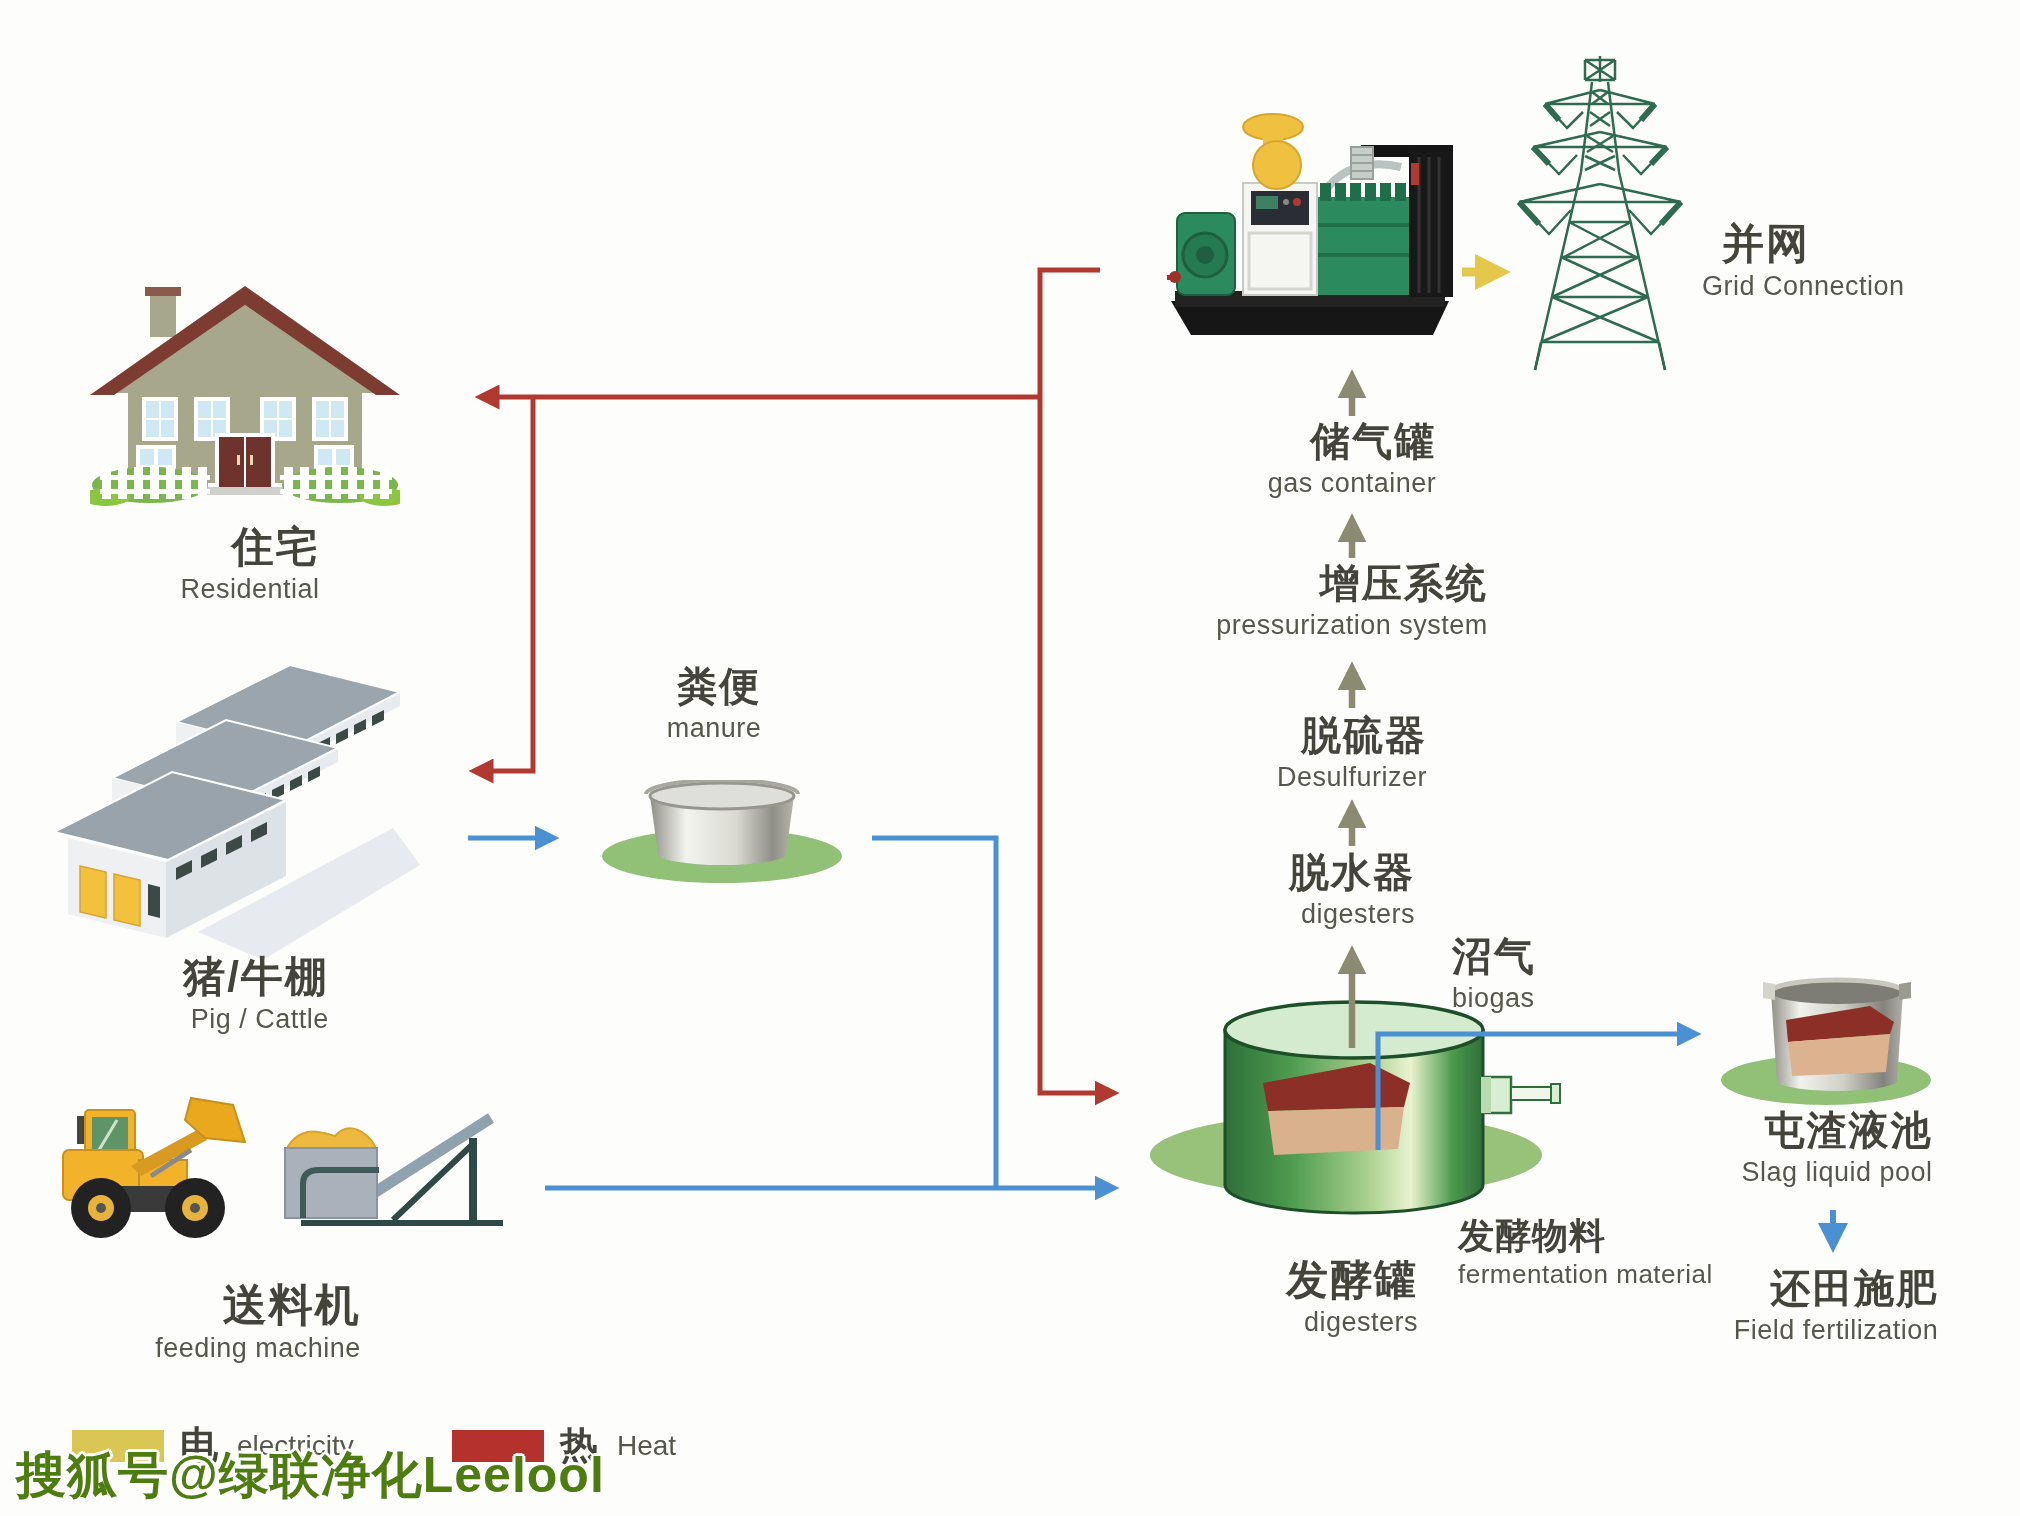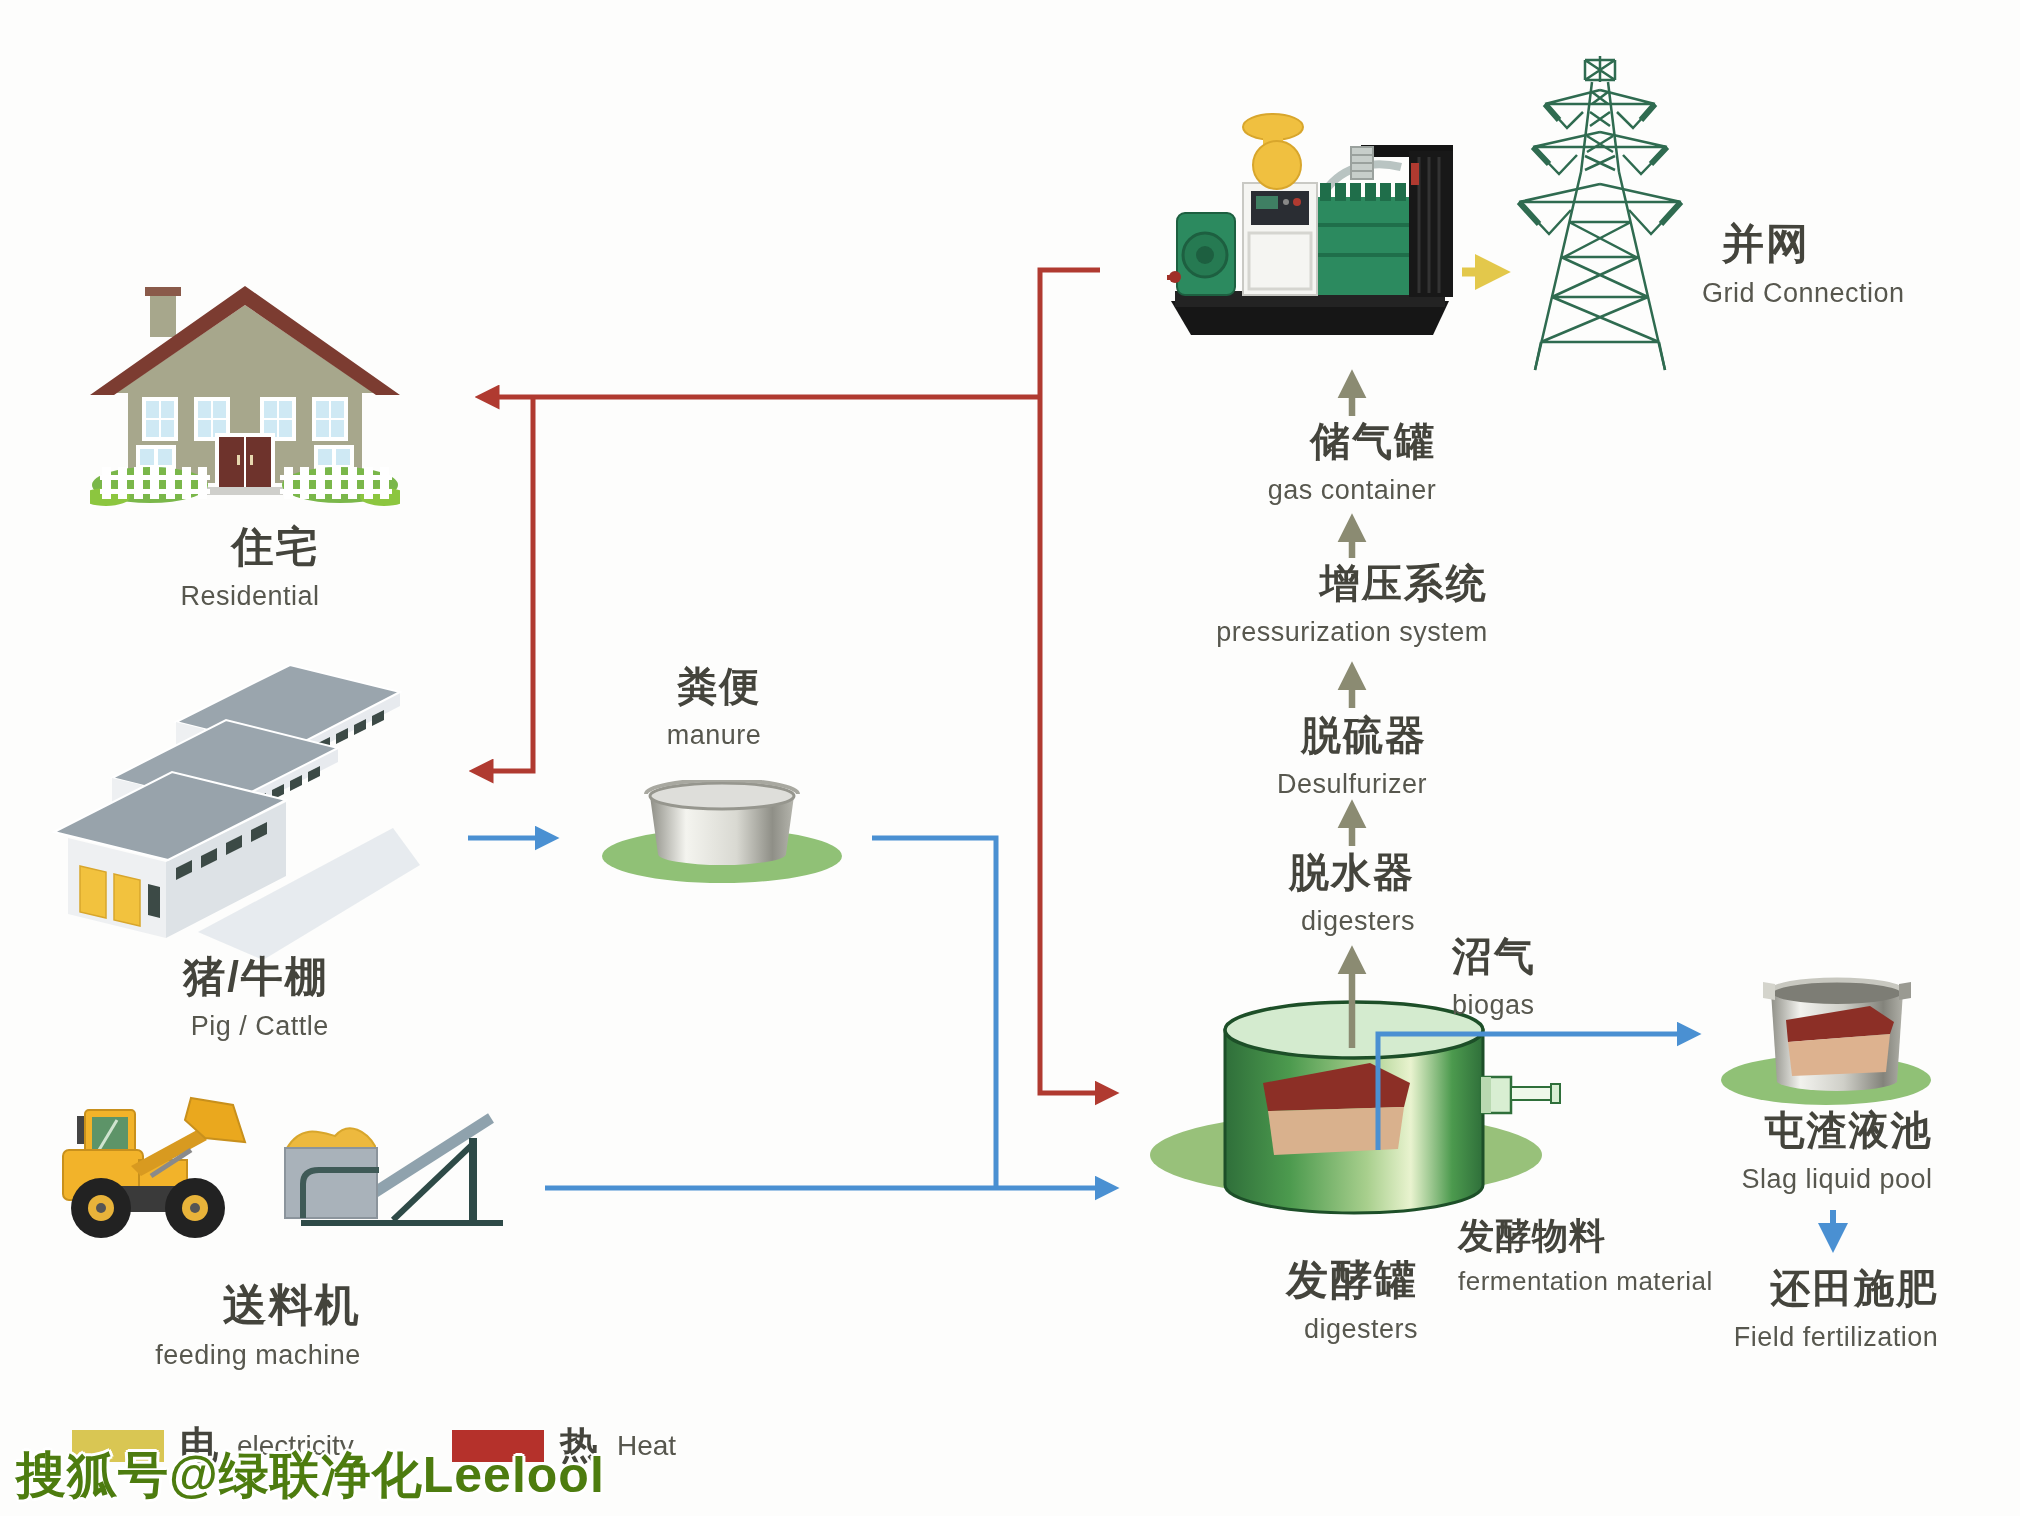--- a/index.html
+++ b/index.html
@@ -2,21 +2,21 @@
 <html><head>
 <meta charset="utf-8">
 <style>
   html,body{margin:0;padding:0;background:#ffffff;}
   .stage{position:relative;width:2020px;height:1516px;background:#fdfdfc;overflow:hidden;
          font-family:"Liberation Sans",sans-serif;}
   .abs{position:absolute;}
   .label{position:absolute;text-align:right;transform:translateX(-50%);white-space:nowrap;color:#44443c;}
   .label.la{transform:none;text-align:left;}
   .label .zh{display:block;font-size:40px;font-weight:700;line-height:1.12;letter-spacing:2px;}
-  .label .en{display:block;font-size:27px;font-weight:500;color:#57574e;line-height:1.2;margin-top:10px;letter-spacing:0.5px;}
+  .label .en{display:block;font-size:27px;font-weight:500;color:#57574e;line-height:1.2;margin-top:3px;letter-spacing:0.5px;}
   .label.z42 .zh{font-size:42px;}
   .label.z44 .zh{font-size:44px;}
   .label.z36 .zh{font-size:36px;letter-spacing:1px;}
   .legend-item{position:absolute;display:flex;align-items:center;gap:16px;}
   .swatch{display:inline-block;width:92px;height:32px;}
   .lzh{font-size:38px;font-weight:600;color:#44443c;letter-spacing:1px;}
   .len{font-size:28px;font-weight:500;color:#57574e;margin-left:2px;}
   .watermark{position:absolute;left:16px;top:1442px;font-size:50px;font-weight:bold;color:#4d7c0f;
     letter-spacing:1px;-webkit-text-stroke:0;
     text-shadow:-2px -2px 0 #fff,2px -2px 0 #fff,-2px 2px 0 #fff,2px 2px 0 #fff,0 -3px 0 #fff,0 3px 0 #fff,-3px 0 0 #fff,3px 0 0 #fff;}

